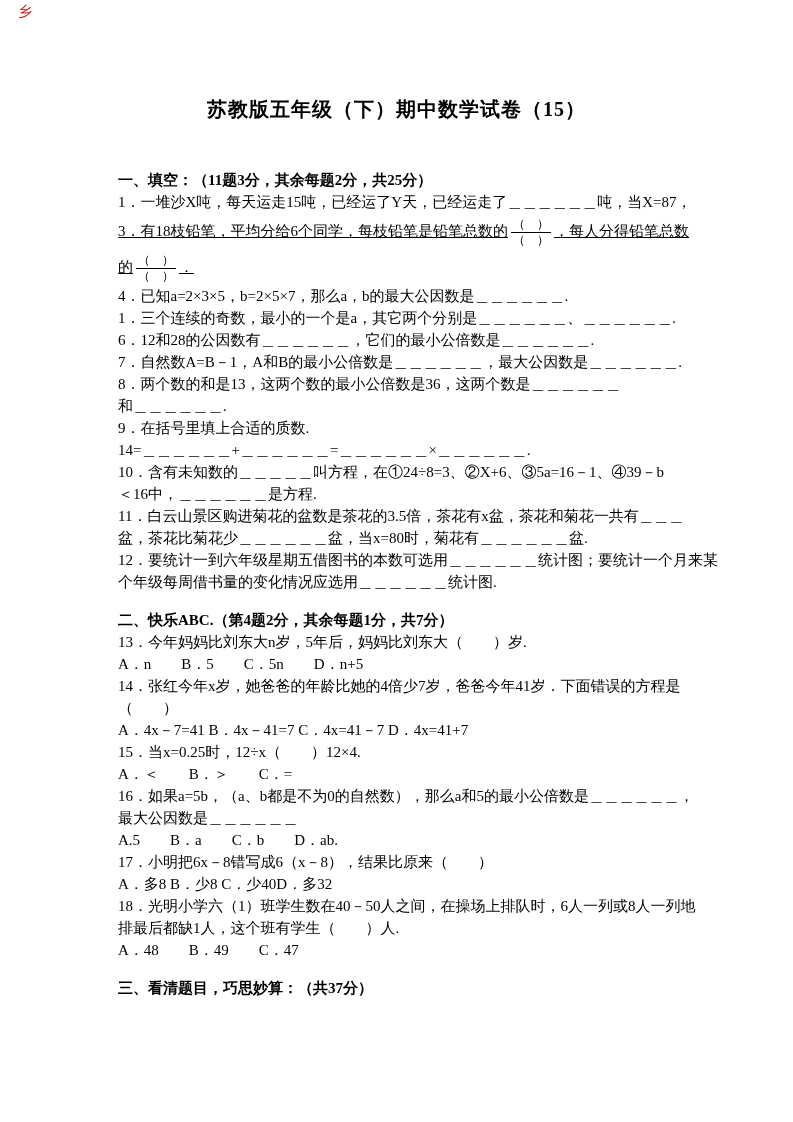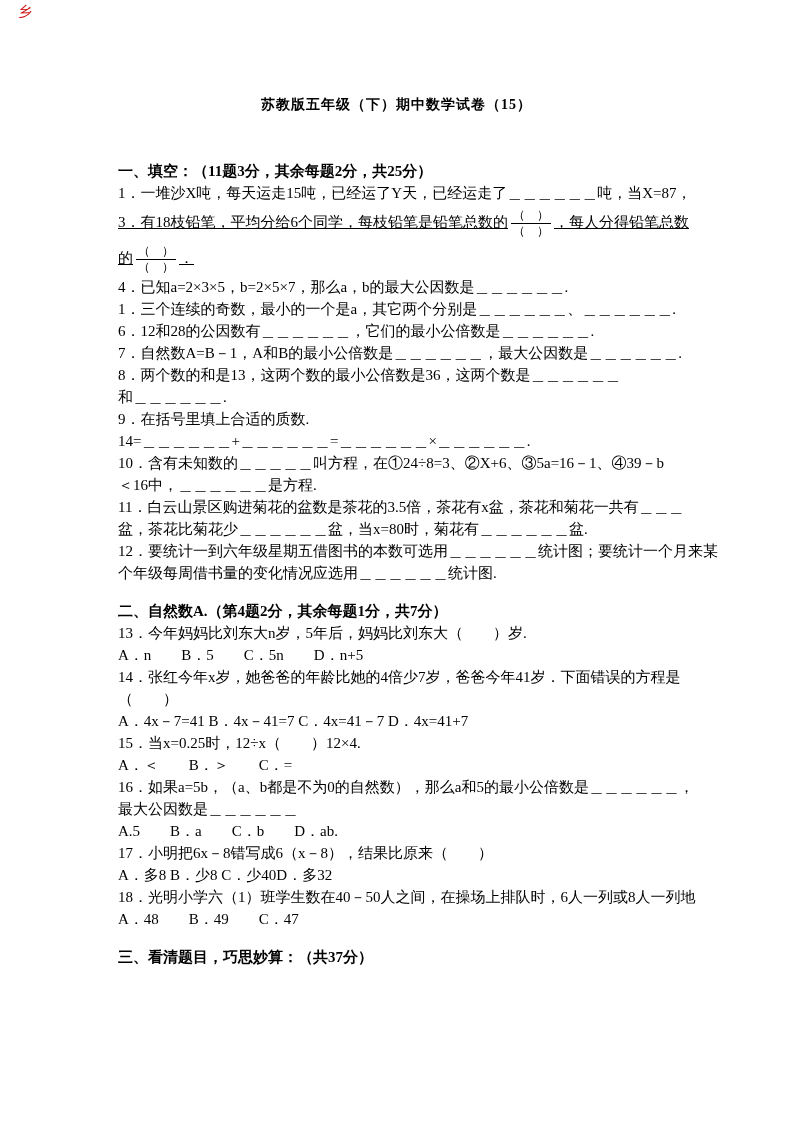--- a/index.html
+++ b/index.html
@@ -17,21 +17,21 @@
     position: absolute;
     left: 18px;
     top: 4px;
     color: #cc1111;
     font-size: 14px;
     line-height: 16px;
   }
   .title {
     margin: 96px 0 26px 0;
     text-align: center;
-    font-size: 14px;
+    font-size: 20px;
     font-weight: bold;
     letter-spacing: 1px;
   }
   .content {
     padding: 0 112px 0 118px;
   }
   .line {
     font-size: 15px;
     line-height: 22px;
     min-height: 22px;
@@ -88,38 +88,39 @@
 
     <div class="line">10．含有未知数的＿＿＿＿＿叫方程，在①24÷8=3、②X+6、③5a=16－1、④39－b</div>
     <div class="line">＜16中，＿＿＿＿＿＿是方程.</div>
 
     <div class="line">11．白云山景区购进菊花的盆数是茶花的3.5倍，茶花有x盆，茶花和菊花一共有＿＿＿</div>
     <div class="line">盆，茶花比菊花少＿＿＿＿＿＿盆，当x=80时，菊花有＿＿＿＿＿＿盆.</div>
 
     <div class="line">12．要统计一到六年级星期五借图书的本数可选用＿＿＿＿＿＿统计图；要统计一个月来某</div>
     <div class="line">个年级每周借书量的变化情况应选用＿＿＿＿＿＿统计图.</div>
 
-    <div class="line heading gap-sm">二、自然数A.（第4题2分，其余每题1分，共7分）</div>
+    <div class="line heading gap-sm">二、快乐ABC.（第4题2分，其余每题1分，共7分）</div>
 
     <div class="line">13．今年妈妈比刘东大n岁，5年后，妈妈比刘东大（　　）岁.</div>
     <div class="line">A．n　　B．5　　C．5n　　D．n+5</div>
 
     <div class="line">14．张红今年x岁，她爸爸的年龄比她的4倍少7岁，爸爸今年41岁．下面错误的方程是</div>
     <div class="line">（　　）</div>
     <div class="line">A．4x－7=41 B．4x－41=7 C．4x=41－7 D．4x=41+7</div>
 
     <div class="line">15．当x=0.25时，12÷x（　　）12×4.</div>
     <div class="line">A．＜　　B．＞　　C．=</div>
 
     <div class="line">16．如果a=5b，（a、b都是不为0的自然数），那么a和5的最小公倍数是＿＿＿＿＿＿，</div>
     <div class="line">最大公因数是＿＿＿＿＿＿</div>
     <div class="line">A.5　　B．a　　C．b　　D．ab.</div>
 
     <div class="line">17．小明把6x－8错写成6（x－8），结果比原来（　　）</div>
     <div class="line">A．多8 B．少8 C．少40D．多32</div>
 
     <div class="line">18．光明小学六（1）班学生数在40－50人之间，在操场上排队时，6人一列或8人一列地</div>
+    <div class="line">排最后都缺1人，这个班有学生（　　）人.</div>
     <div class="line">A．48　　B．49　　C．47</div>
 
     <div class="line heading gap-md">三、看清题目，巧思妙算：（共37分）</div>
 
   </div>
 </div>
 
 </body></html>

